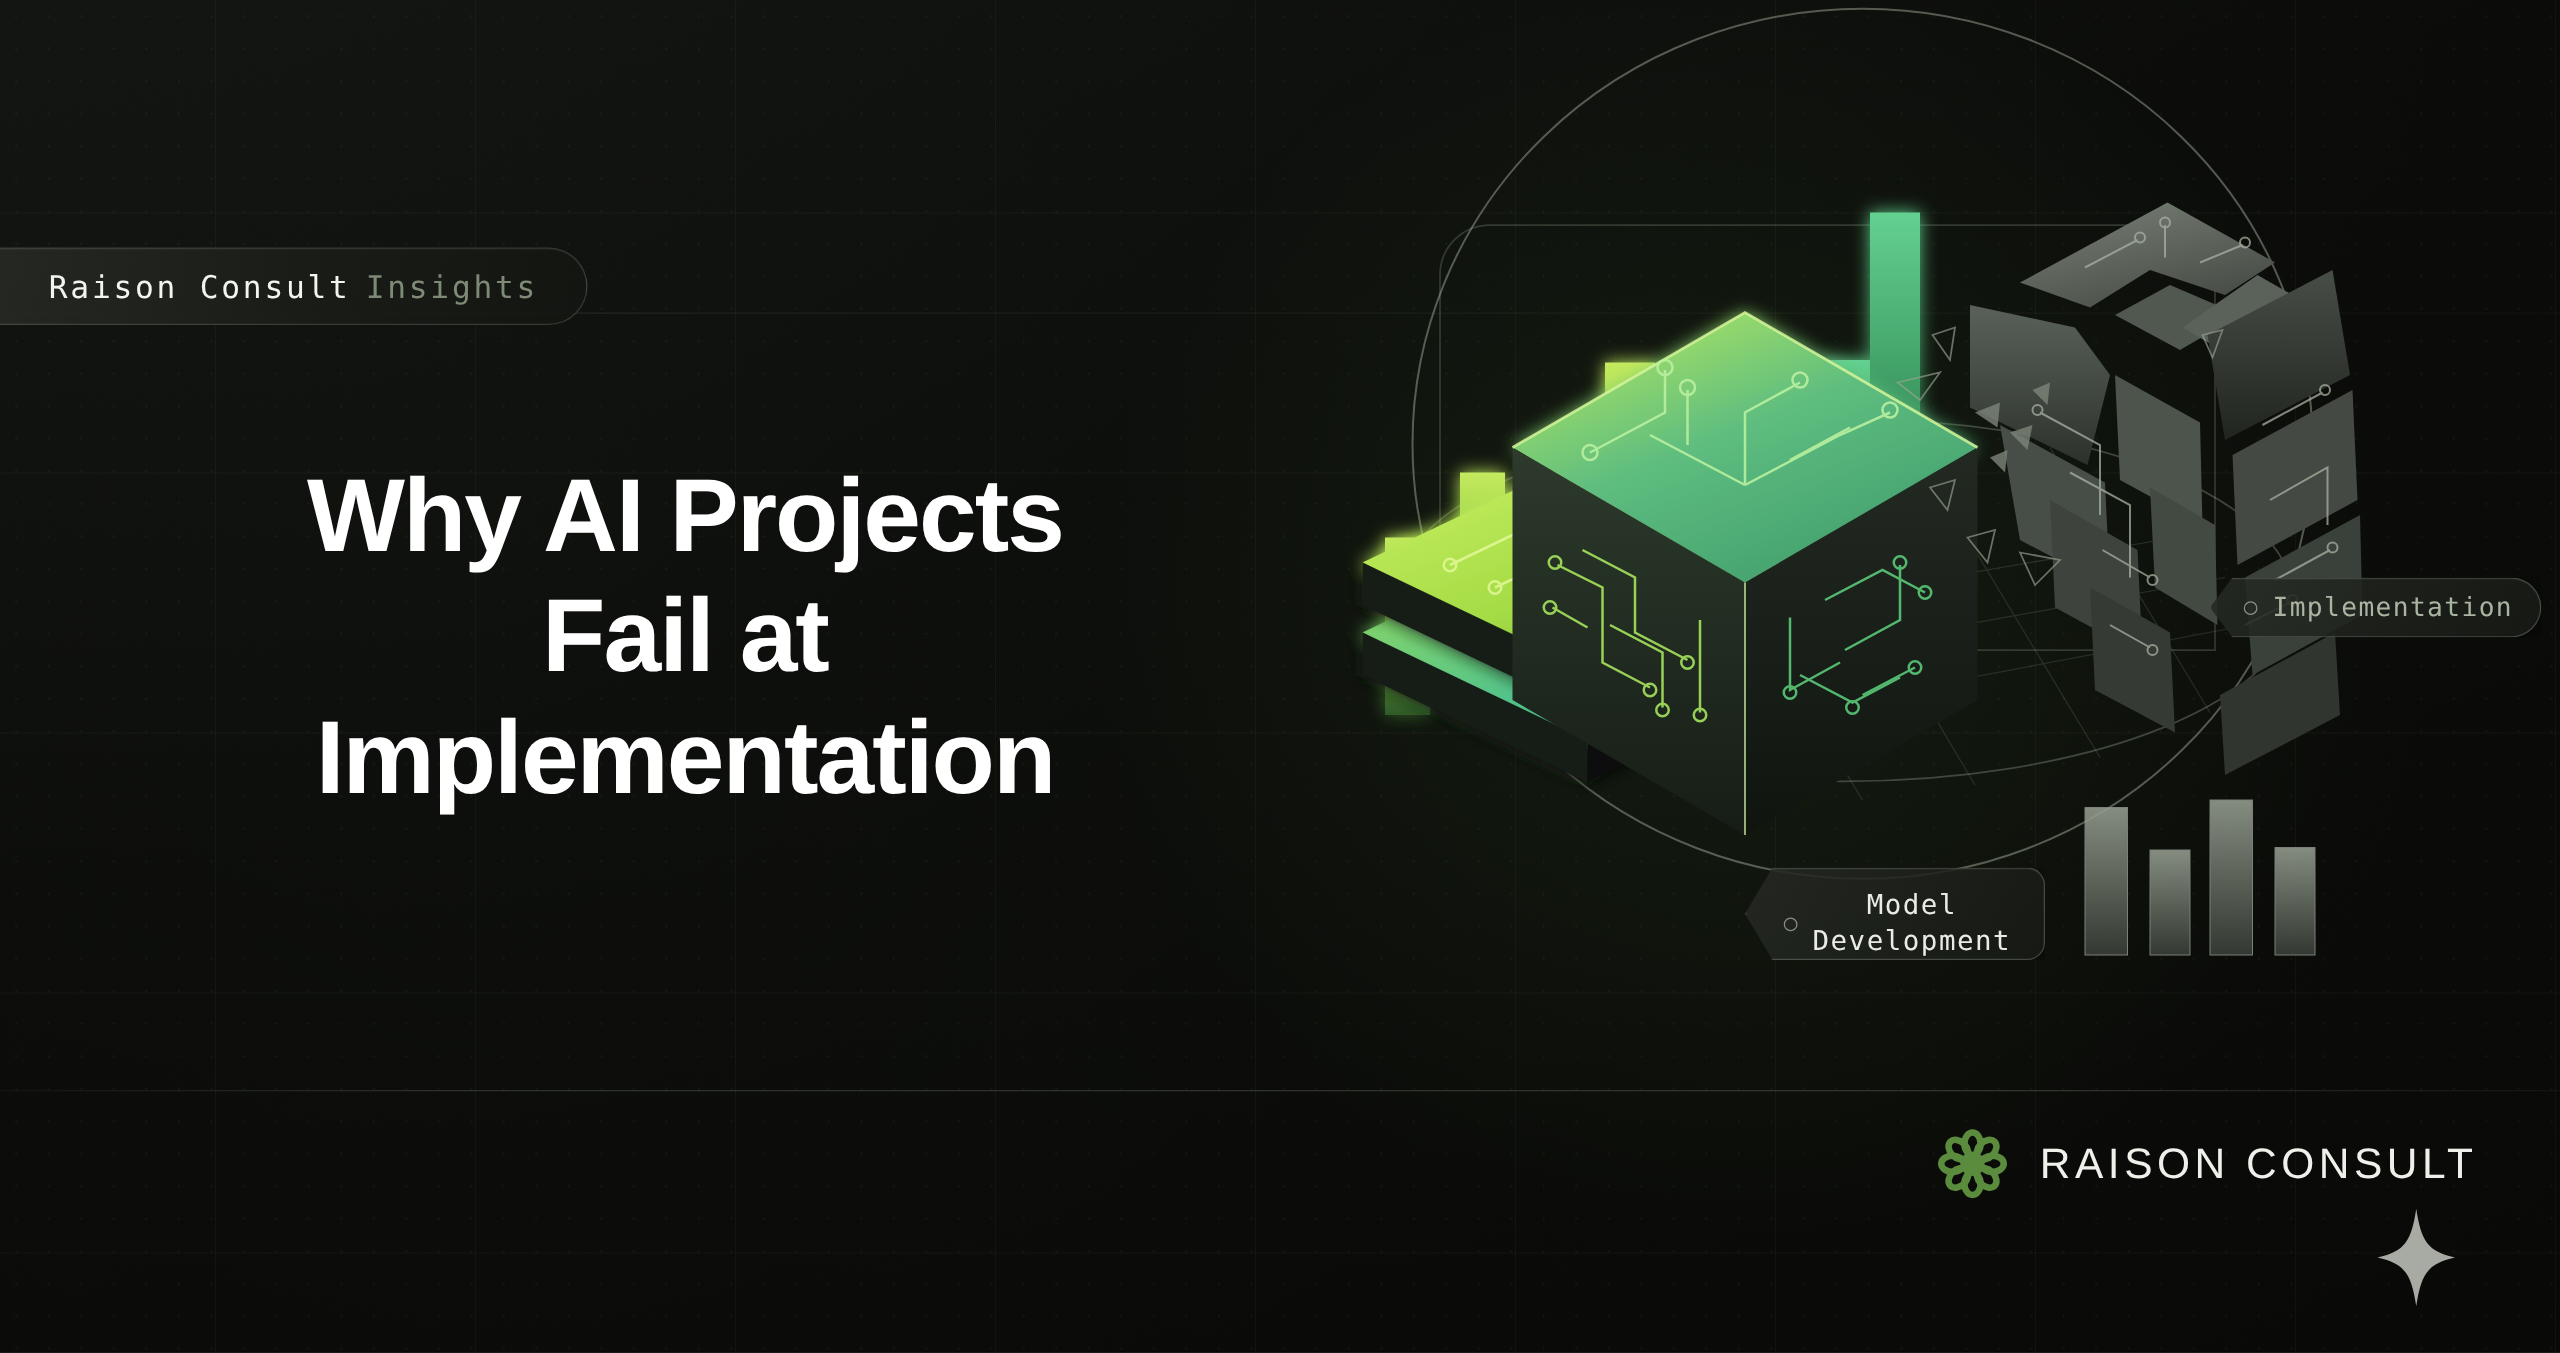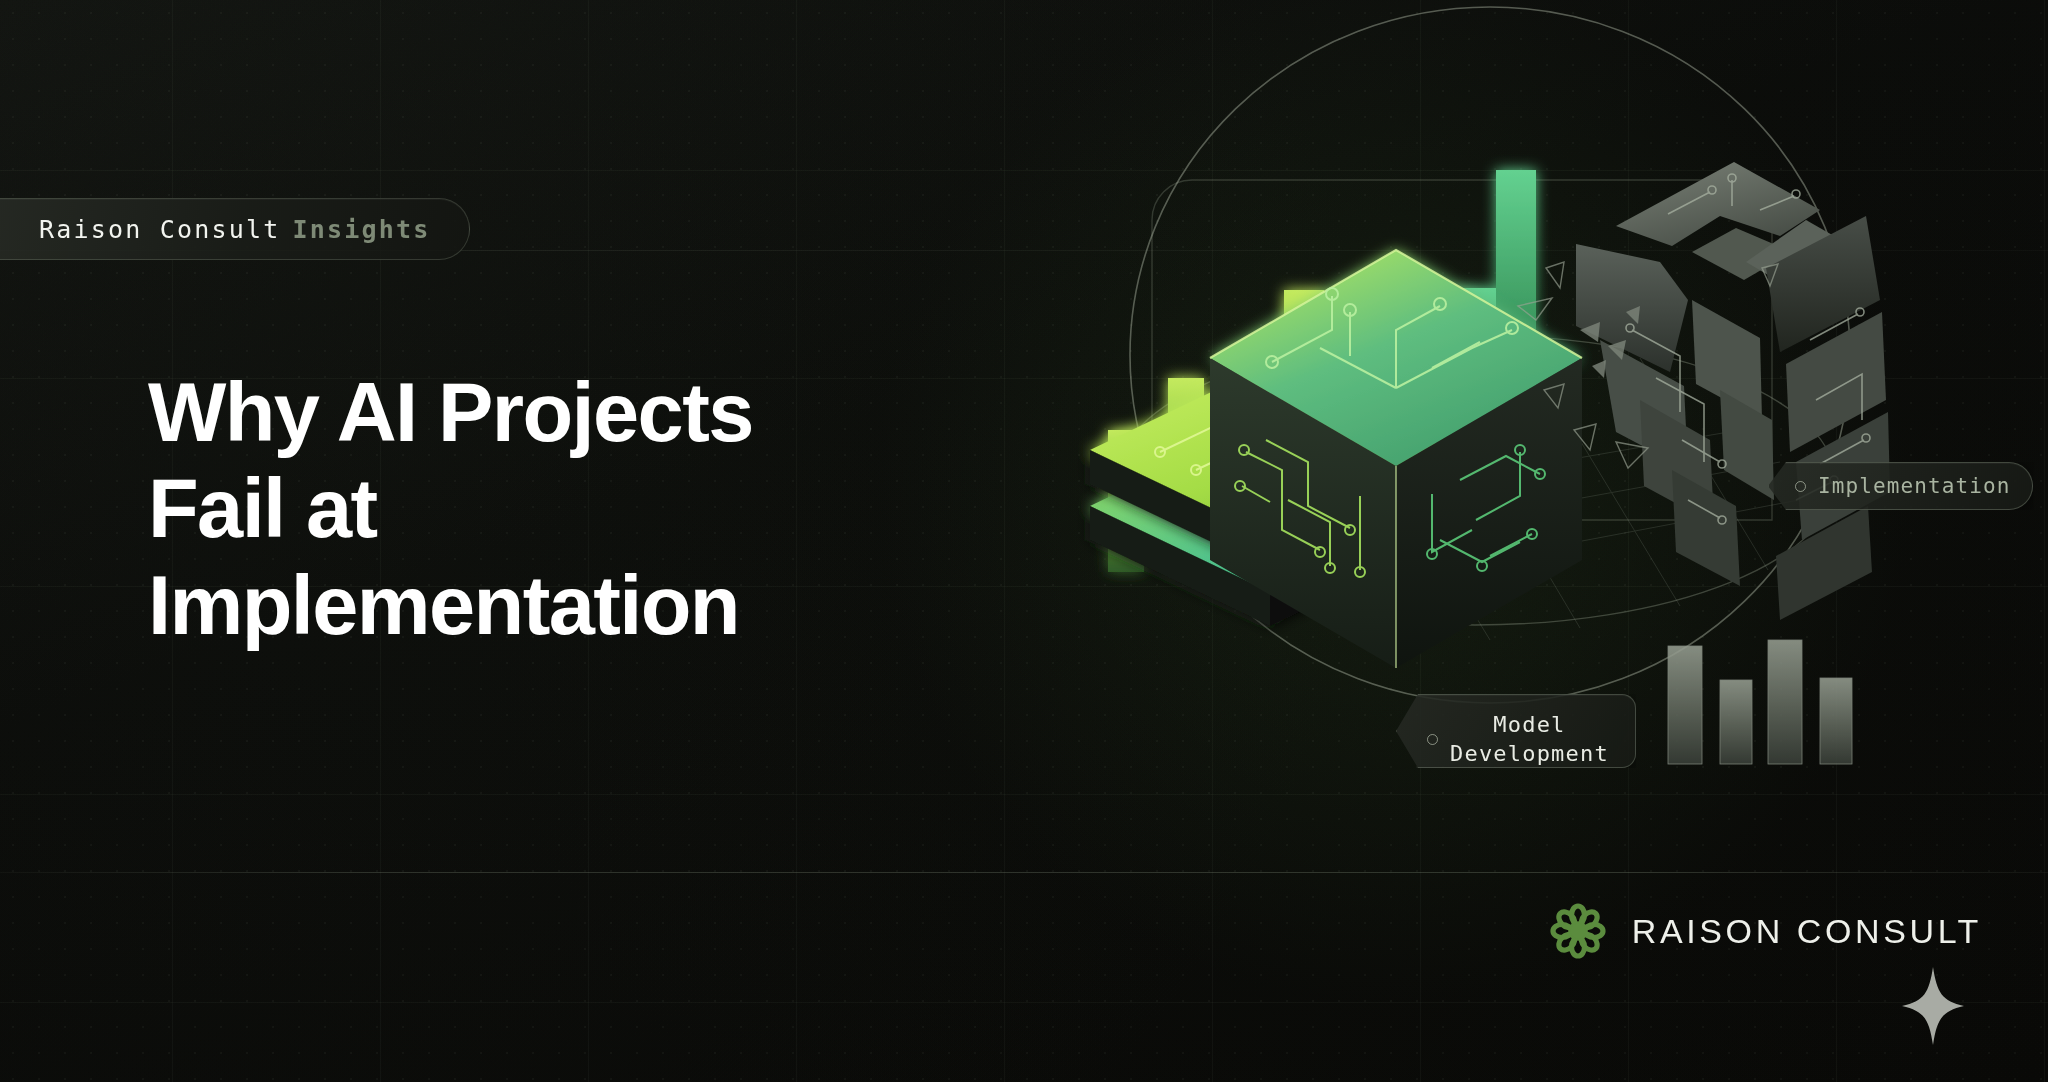--- a/index.html
+++ b/index.html
@@ -73,29 +73,29 @@
     border-radius:40px;
     background:linear-gradient(100deg, rgba(42,46,40,.95) 0%, rgba(26,29,24,.92) 60%, rgba(20,22,18,.9) 100%);
     box-shadow:inset 0 1px 0 rgba(255,255,255,.04);
   }
   .badge-main{
     font-family:"DejaVu Sans Mono","Liberation Mono",monospace;
     font-size:25px; letter-spacing:2.2px; color:#f2f4ef;
   }
   .badge-sub{
     font-family:"DejaVu Sans Mono","Liberation Mono",monospace;
-    font-size:25px; letter-spacing:2.2px; color:#7e8a76;font-weight:bold;
+    font-size:25px; letter-spacing:2.2px; color:#7e8a76;
   }
 
   
   .headline{
     position:absolute; left:148px; top:365px;
     width:800px;
     font-size:83px; line-height:1.16; font-weight:700;
-    color:#ffffff; letter-spacing:-1.6px;
+    color:#ffffff; letter-spacing:-1.6px;text-align:center;
   }
   .headline .l{ display:block; }
 
   
   .logo-row{
     position:absolute; right:66px; top:903px;
     display:flex; align-items:center; gap:26px;
   }
   .logo-mark{ width:56px; height:56px; position:relative; }
   .logo-text{

